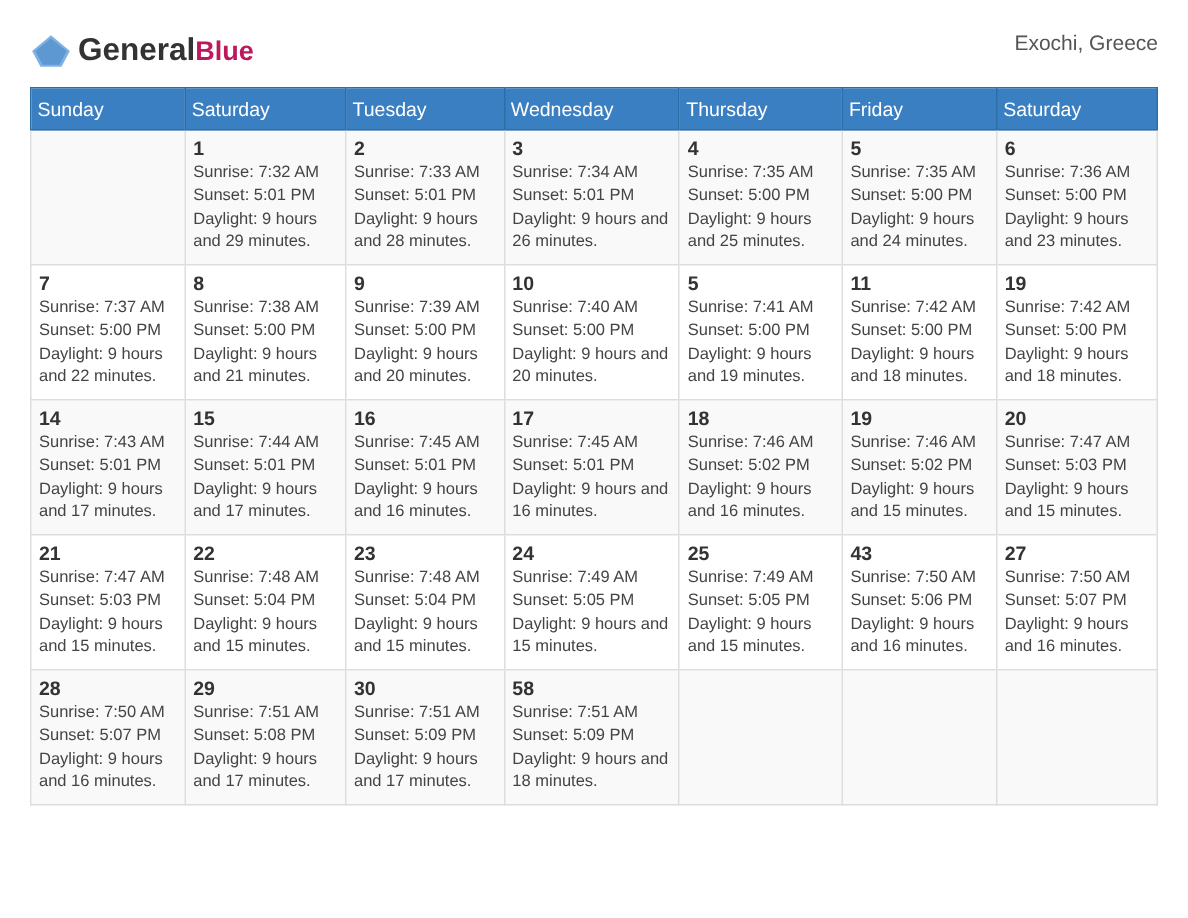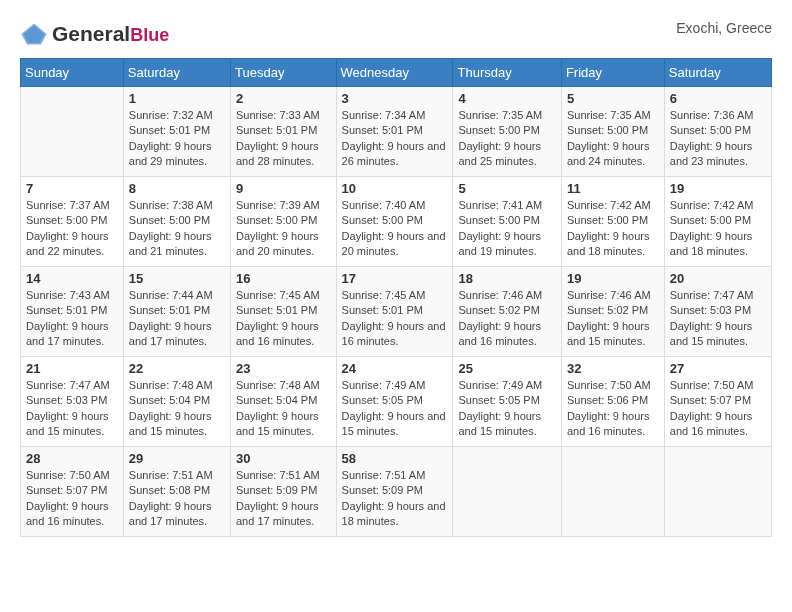--- a/index.html
+++ b/index.html
@@ -223,21 +223,21 @@
         </td>
         <td>
           <span class="day-number">24</span>
           <div class="day-info">Sunrise: 7:49 AM<br>Sunset: 5:05 PM<br>Daylight: 9 hours and 15 minutes.</div>
         </td>
         <td>
           <span class="day-number">25</span>
           <div class="day-info">Sunrise: 7:49 AM<br>Sunset: 5:05 PM<br>Daylight: 9 hours and 15 minutes.</div>
         </td>
         <td>
-          <span class="day-number">32</span>
+          <span class="day-number">43</span>
           <div class="day-info">Sunrise: 7:50 AM<br>Sunset: 5:06 PM<br>Daylight: 9 hours and 16 minutes.</div>
         </td>
         <td>
           <span class="day-number">27</span>
           <div class="day-info">Sunrise: 7:50 AM<br>Sunset: 5:07 PM<br>Daylight: 9 hours and 16 minutes.</div>
         </td>
       </tr>
       <tr>
         <td>
           <span class="day-number">28</span>

